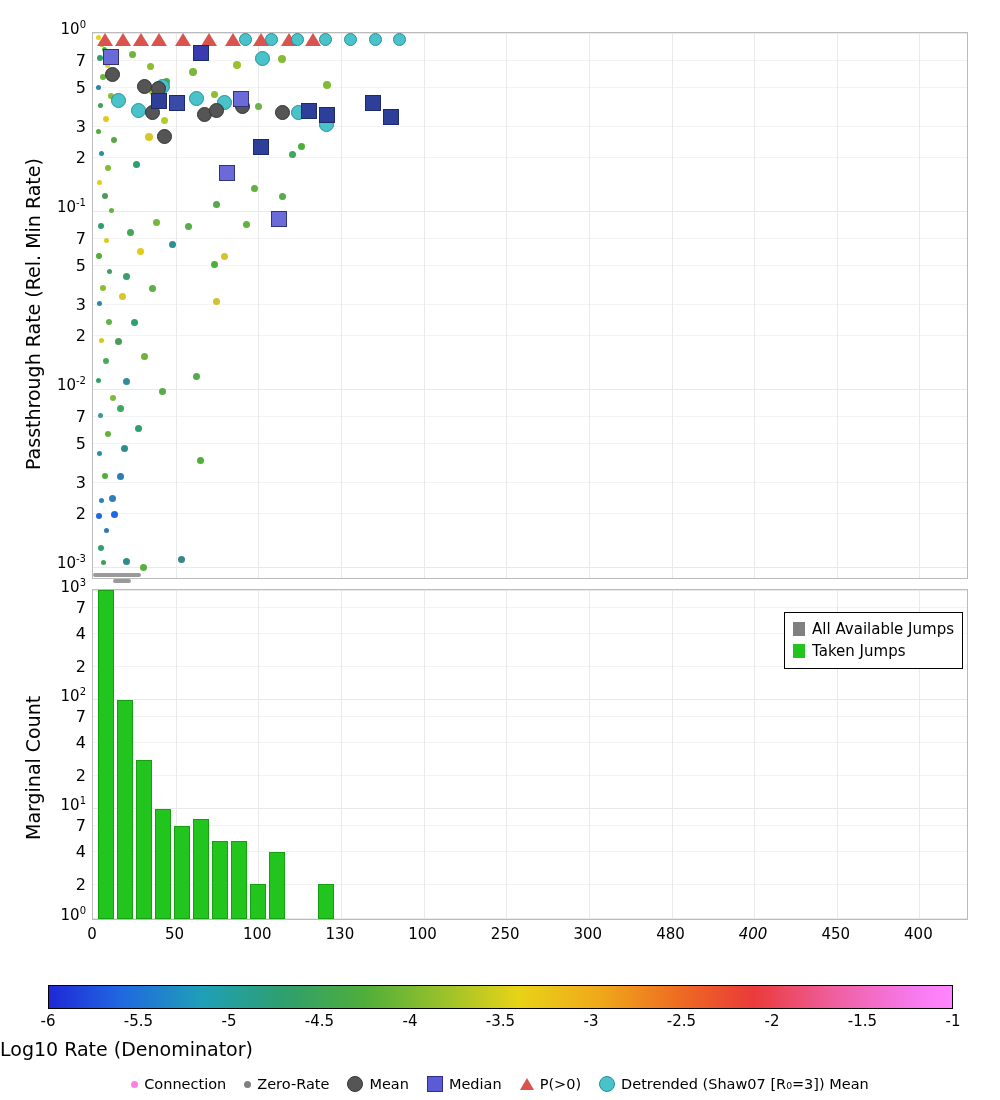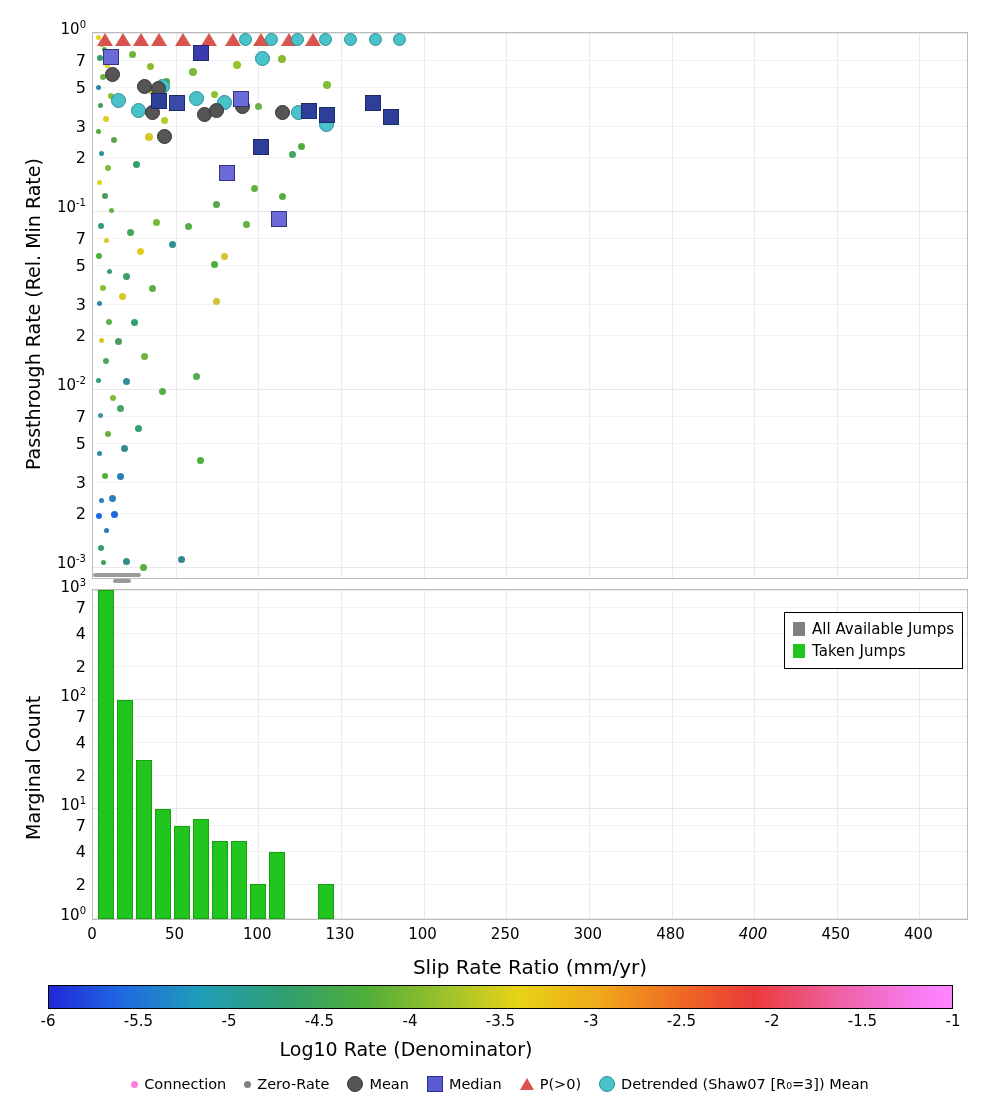--- a/index.html
+++ b/index.html
@@ -30,21 +30,21 @@
     position:absolute;font-size:19px;color:#000;white-space:nowrap;
     transform-origin:0 0;transform:rotate(-90deg);
   }
   #ylabel-top{left:22px;top:470px;}
   #ylabel-bottom{left:22px;top:840px;}
   #xlabel{
     position:absolute;left:92px;top:955px;width:876px;text-align:center;
     font-size:20px;color:#000;
   }
   #cbar-label{
-    position:absolute;left:0;top:1038px;width:812px;text-align:center;
+    position:absolute;left:0;top:1038px;width:812px;text-align:left;
     font-size:19px;color:#000;
   }
   .tick-major{font-size:15px;}
   .tick-exp{font-size:10px;vertical-align:super;}
   .ytick{position:absolute;right:0;text-align:right;white-space:nowrap;}
   .ytickrow{position:absolute;}
   .xtick{position:absolute;text-align:center;width:60px;font-size:15px;}
 
   
   .pt{position:absolute;border-radius:50%;box-sizing:border-box;}
@@ -358,21 +358,20 @@
     <div class="xtick" style="left:309.9px;top:925px;">130</div>
     <div class="xtick" style="left:392.6px;top:925px;">100</div>
     <div class="xtick" style="left:475.2px;top:925px;">250</div>
     <div class="xtick" style="left:557.8px;top:925px;">300</div>
     <div class="xtick" style="left:640.5px;top:925px;">480</div>
     <div class="xtick" style="left:723.1px;top:925px;font-style:italic;">400</div>
     <div class="xtick" style="left:805.8px;top:925px;">450</div>
     <div class="xtick" style="left:888.4px;top:925px;">400</div>
   </div>
 
-  <div id="xlabel">Slip Rate Ratio (mm/yr)</div>
 
   <div id="colorbar"></div>
   <div>
     <div class="cbtick" style="left:18px;">-6</div>
     <div class="cbtick" style="left:108.5px;">-5.5</div>
     <div class="cbtick" style="left:199px;">-5</div>
     <div class="cbtick" style="left:289.5px;">-4.5</div>
     <div class="cbtick" style="left:380px;">-4</div>
     <div class="cbtick" style="left:470.5px;">-3.5</div>
     <div class="cbtick" style="left:561px;">-3</div>

